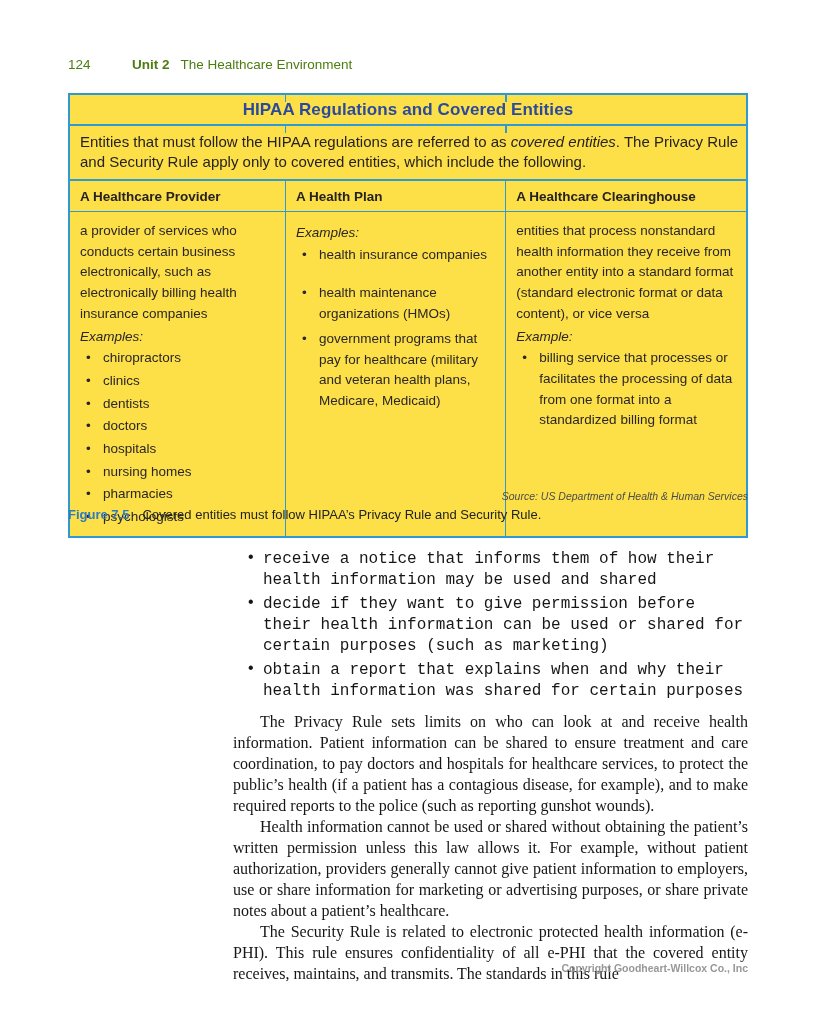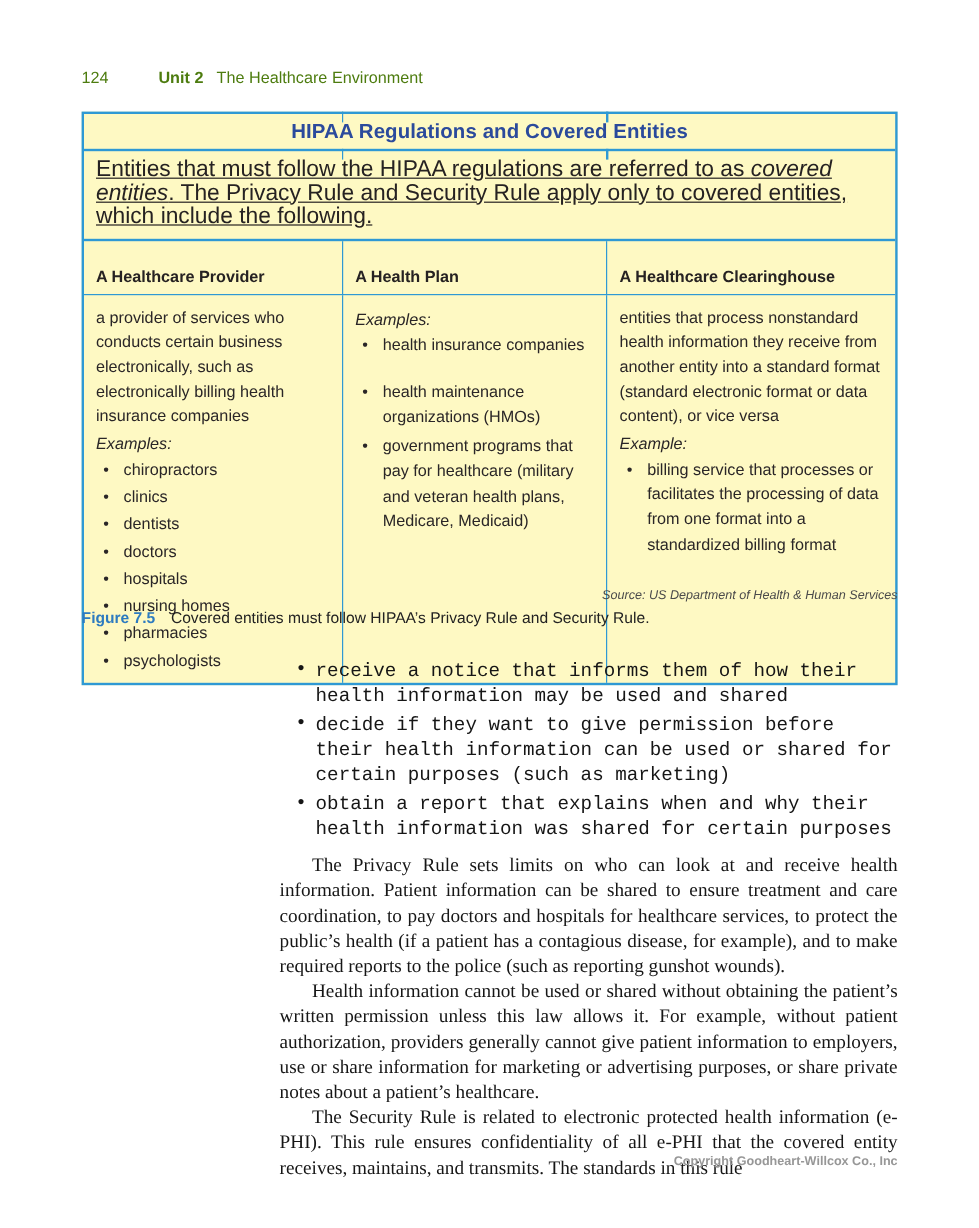--- a/index.html
+++ b/index.html
@@ -10,36 +10,36 @@
   }
 
   
   .running-head { position:absolute; top:57px; left:68px; font-size:13.5px; color:#4d7c0f; }
   .running-head .folio { display:inline-block; width:64px; }
   .running-head .unit { font-weight:bold; margin-right:11px; }
 
   
   .hipaa-table {
     position:absolute; top:93px; left:68px; width:680px;
-    background:#fef9c3; border:2px solid #2f99d4;
+    background:#fde047; border:2px solid #2f99d4;
   }
   .t-title {
     position:relative; height:31px; display:flex; align-items:center; justify-content:center;
     border-bottom:2px solid #2f99d4;
     font-size:17px; font-weight:bold; color:#2b4a9c; letter-spacing:.1px;
   }
   .t-intro {
     position:relative; padding:6px 2px 8px 10px; border-bottom:2px solid #2f99d4;
-    font-size:19px; line-height:19.5px; color:#262222;text-decoration:underline;
+    font-size:15px; line-height:19.5px; color:#262222;
   }
   .t-cols { display:grid; grid-template-columns:31.8% 32.6% 35.6%; }
   .t-cols > div { padding:6px 10px; }
   .t-cols > div + div { border-left:1.5px solid #2f99d4; }
   .t-headers { border-bottom:1.5px solid #2f99d4; }
-  .t-headers > div { font-size:13.5px; font-weight:bold; color:#262222; padding-top:22px; padding-bottom:7px; }
+  .t-headers > div { font-size:13.5px; font-weight:bold; color:#262222; padding-top:8px; padding-bottom:7px; }
   .t-body > div { min-height:286px; padding-top:9px; font-size:13.5px; line-height:20.7px; color:#2a2627; }
   .cell-desc { margin-bottom:1px; }
   .examples-label { font-style:italic; margin-top:2px; margin-bottom:1px; }
   .cell-list { list-style:none; }
   .cell-list li { position:relative; padding-left:23px; margin-bottom:2px; }
   .cell-list li::before { content:"\2022"; position:absolute; left:6px; }
 
   
   .stub { position:absolute; width:1.5px; height:9px; background:#2f99d4; }
 

